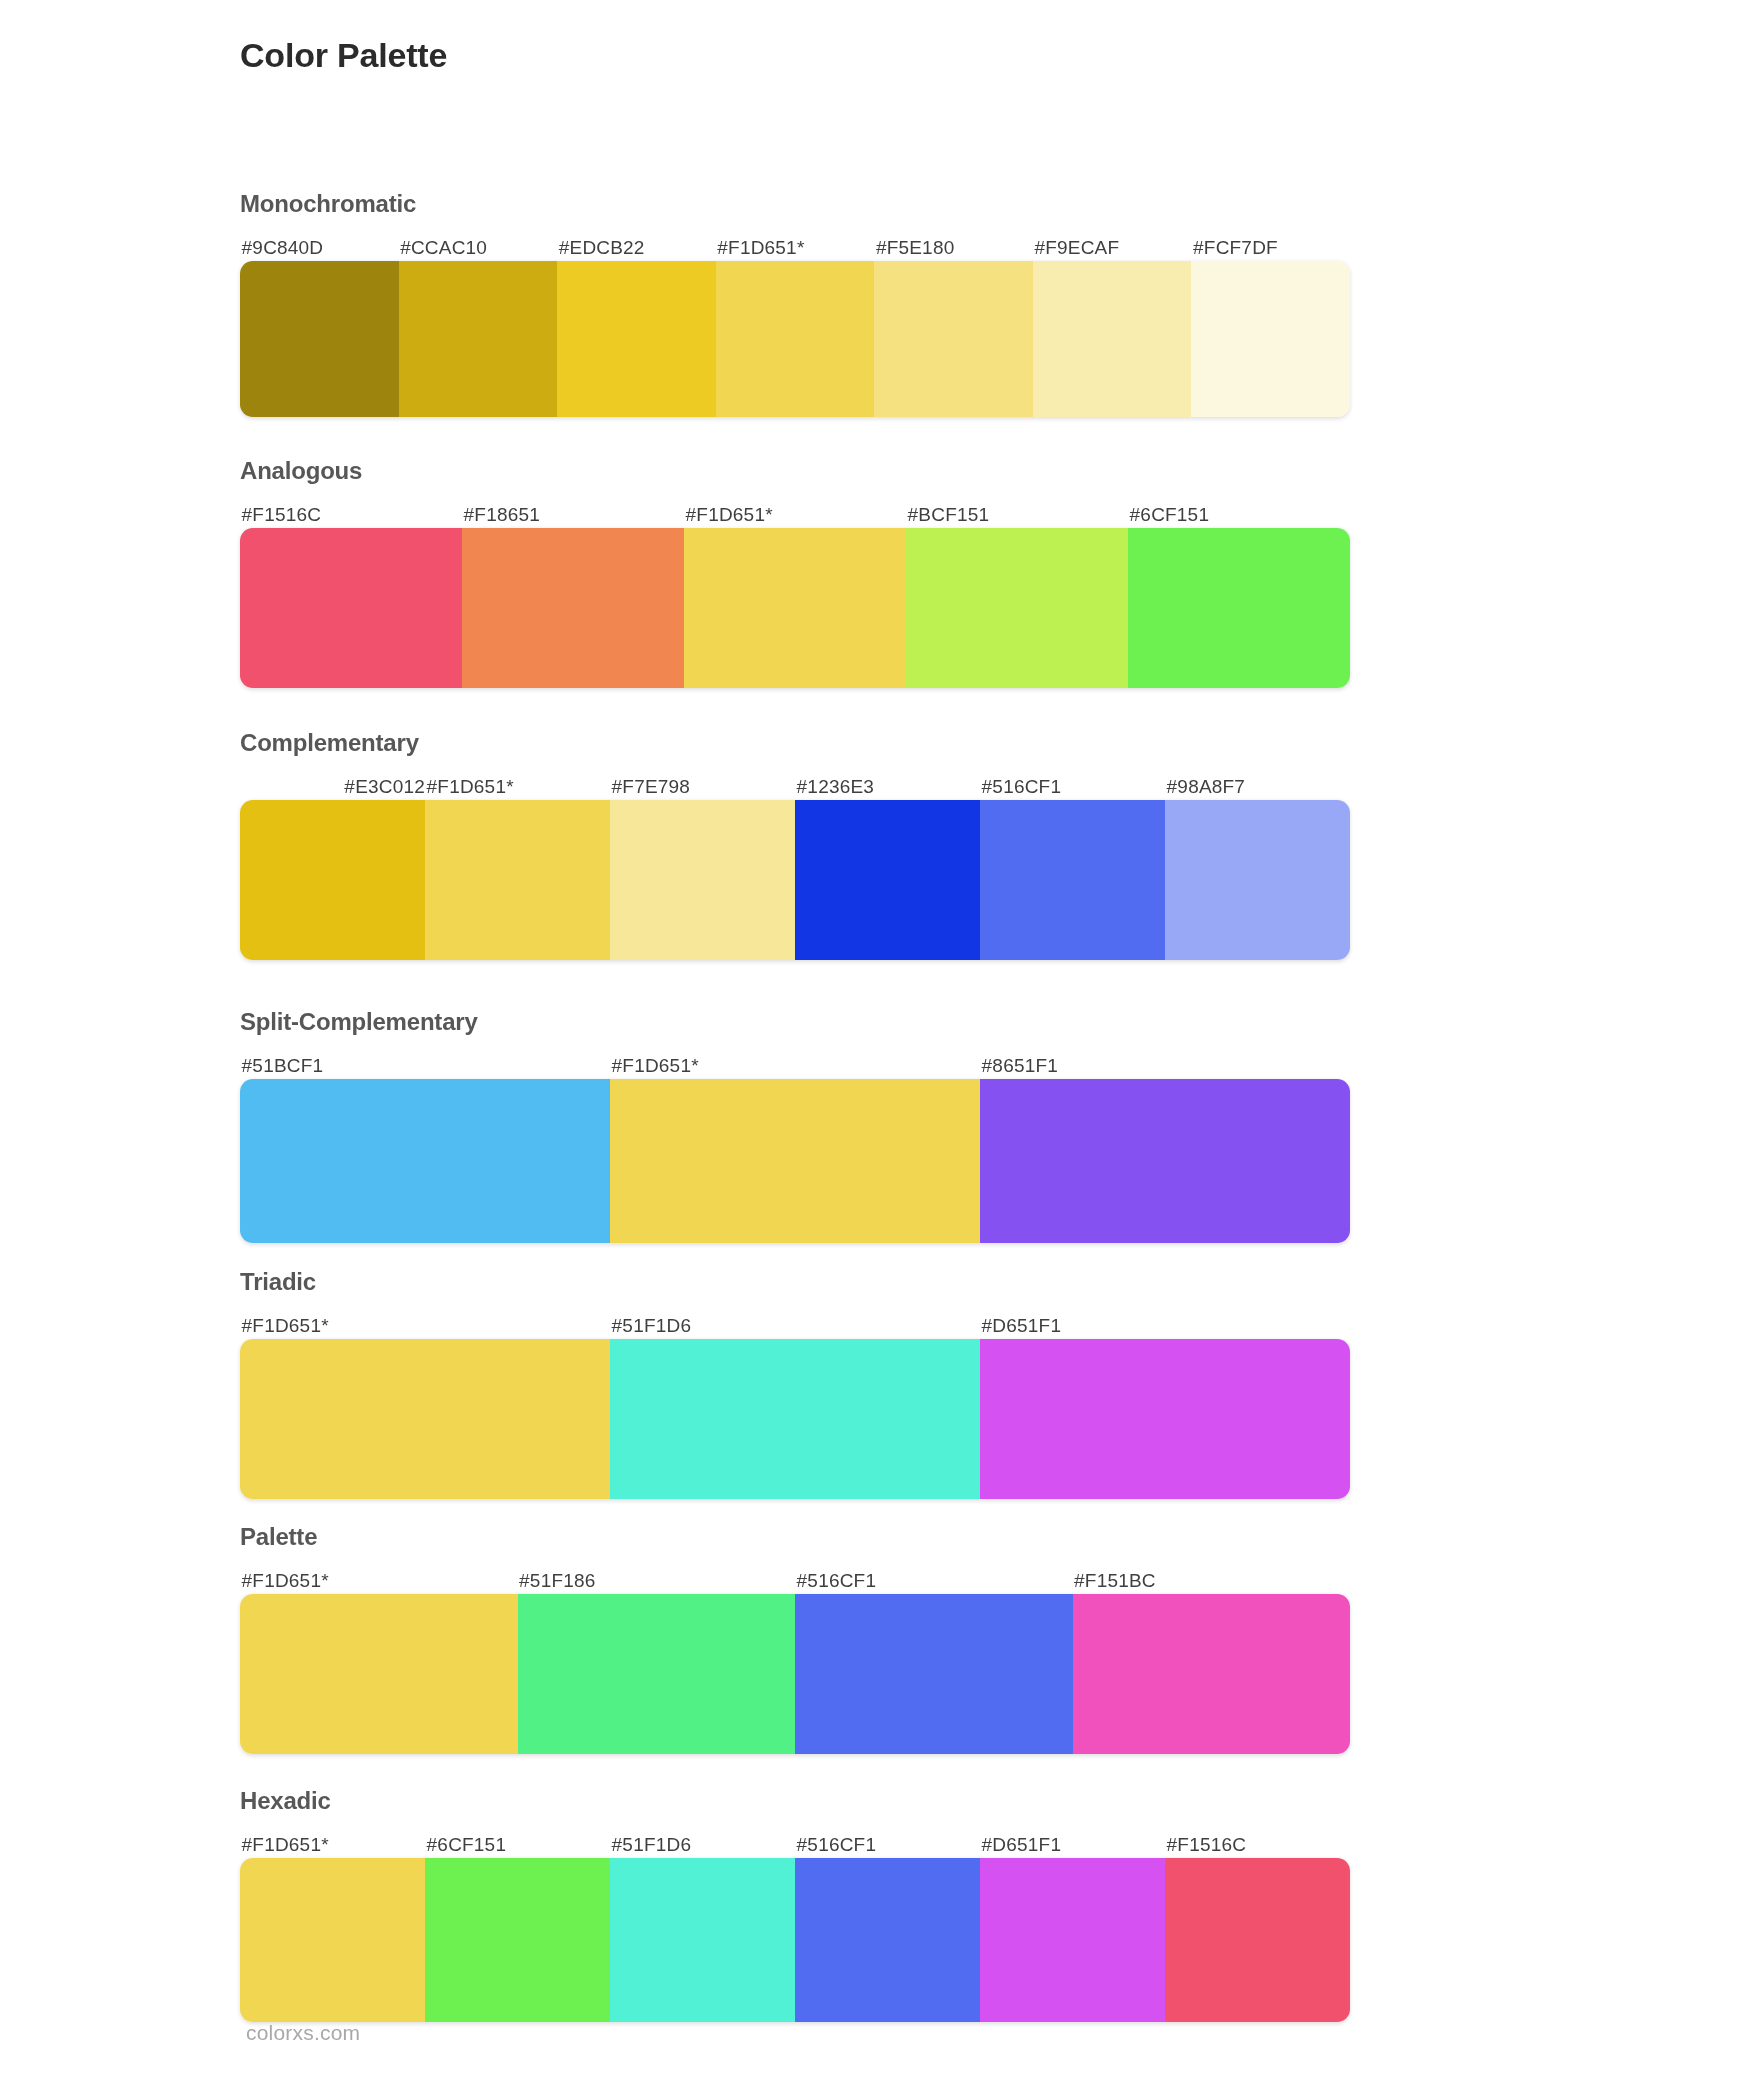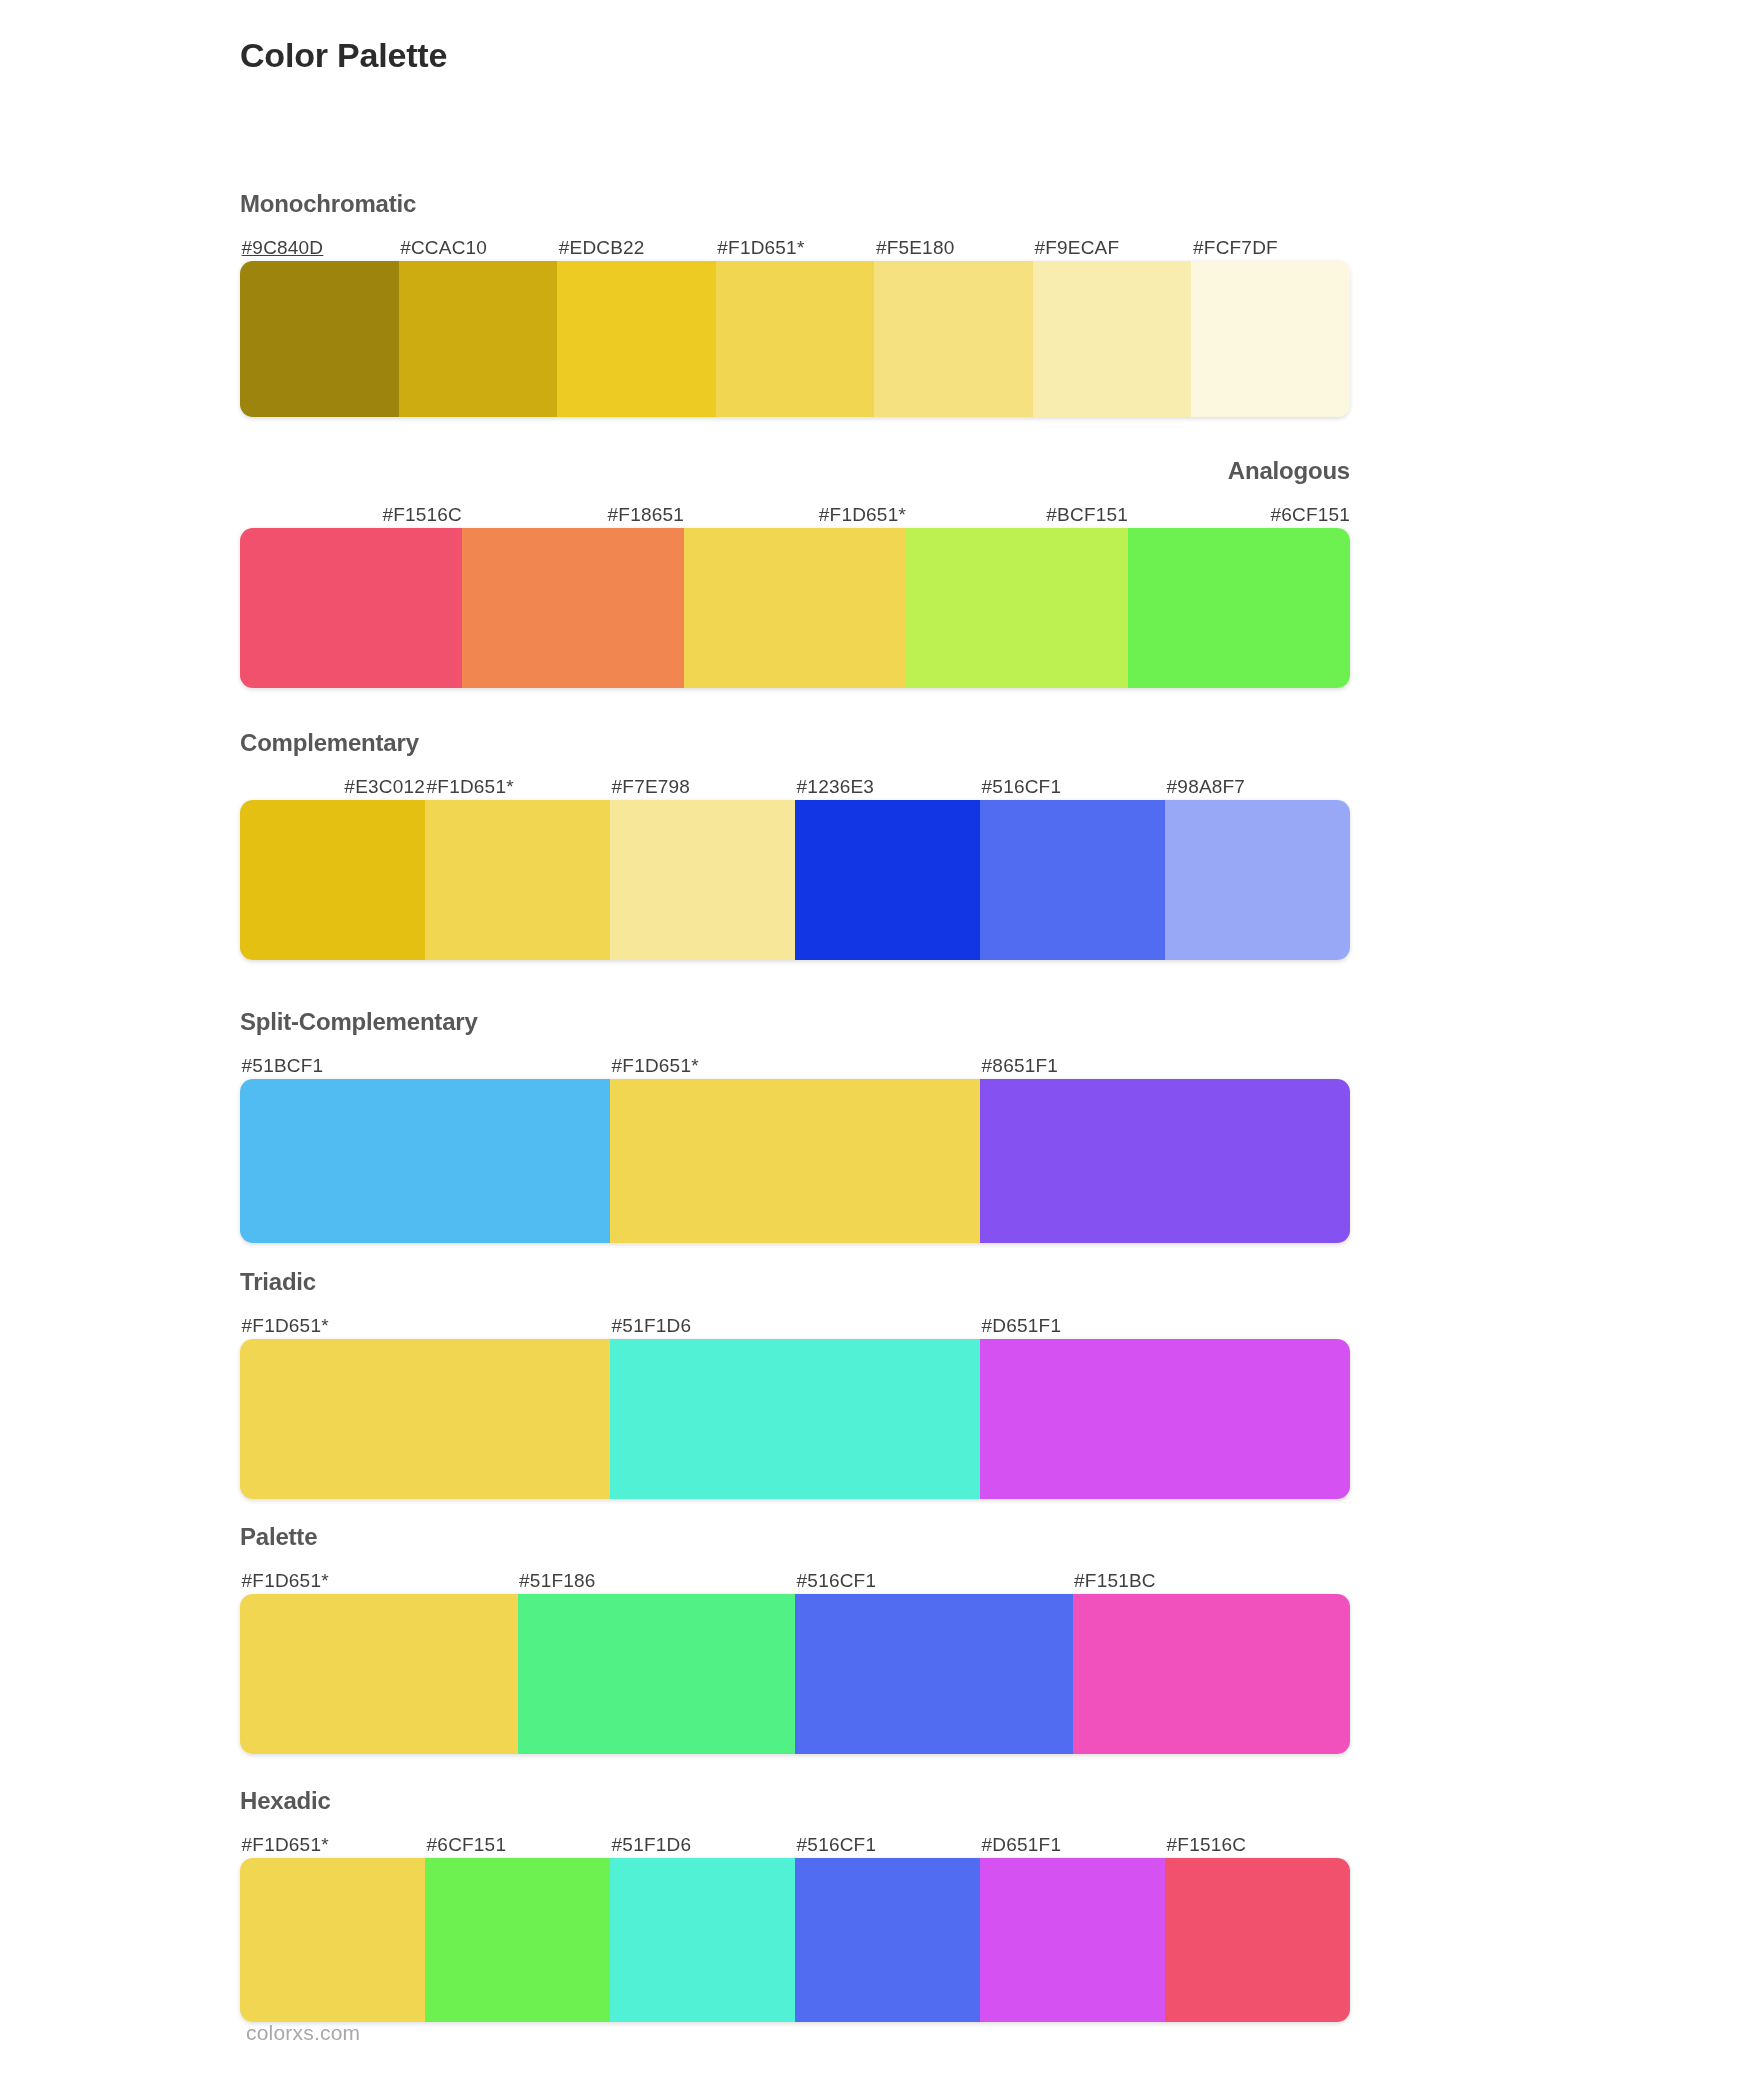--- a/index.html
+++ b/index.html
@@ -131,39 +131,39 @@
 <div class="page">
 
   <div class="header">
     <h2 class="page-subtitle">Color Palette</h2>
   </div>
 
   <div class="sections" id="sections-root">
       <div class="section sec-mono" style="top: 192px;">
         <div class="section-title">Monochromatic</div>
         <div class="labels-row">
-          <div class="swatch-label" style="flex: 1 1 0px; text-decoration: underline;">#9C840D</div>
+          <div class="swatch-label" style="flex: 1 1 0px;">#9C840D</div>
           <div class="swatch-label" style="flex: 1 1 0px;">#CCAC10</div>
           <div class="swatch-label" style="flex: 1 1 0px;">#EDCB22</div>
           <div class="swatch-label" style="flex: 1 1 0px;">#F1D651*</div>
           <div class="swatch-label" style="flex: 1 1 0px;">#F5E180</div>
           <div class="swatch-label" style="flex: 1 1 0px;">#F9ECAF</div>
           <div class="swatch-label" style="flex: 1 1 0px;">#FCF7DF</div>
         </div>
         <div class="swatch-row">
           <div class="swatch" title="#9C840D" style="background: rgb(156, 132, 13);"></div>
           <div class="swatch" title="#CCAC10" style="background: rgb(204, 172, 16);"></div>
           <div class="swatch" title="#EDCB22" style="background: rgb(237, 203, 34);"></div>
           <div class="swatch" title="#F1D651*" style="background: rgb(241, 214, 81);"></div>
           <div class="swatch" title="#F5E180" style="background: rgb(245, 225, 128);"></div>
           <div class="swatch" title="#F9ECAF" style="background: rgb(249, 236, 175);"></div>
           <div class="swatch" title="#FCF7DF" style="background: rgb(252, 247, 223);"></div>
         </div>
       </div>
-      <div class="section sec-ana" style="top: 459px; text-align: right;">
+      <div class="section sec-ana" style="top: 459px;">
         <div class="section-title">Analogous</div>
         <div class="labels-row">
           <div class="swatch-label" style="flex: 1 1 0px;">#F1516C</div>
           <div class="swatch-label" style="flex: 1 1 0px;">#F18651</div>
           <div class="swatch-label" style="flex: 1 1 0px;">#F1D651*</div>
           <div class="swatch-label" style="flex: 1 1 0px;">#BCF151</div>
           <div class="swatch-label" style="flex: 1 1 0px;">#6CF151</div>
         </div>
         <div class="swatch-row">
           <div class="swatch" title="#F1516C" style="background: rgb(241, 81, 108);"></div>

